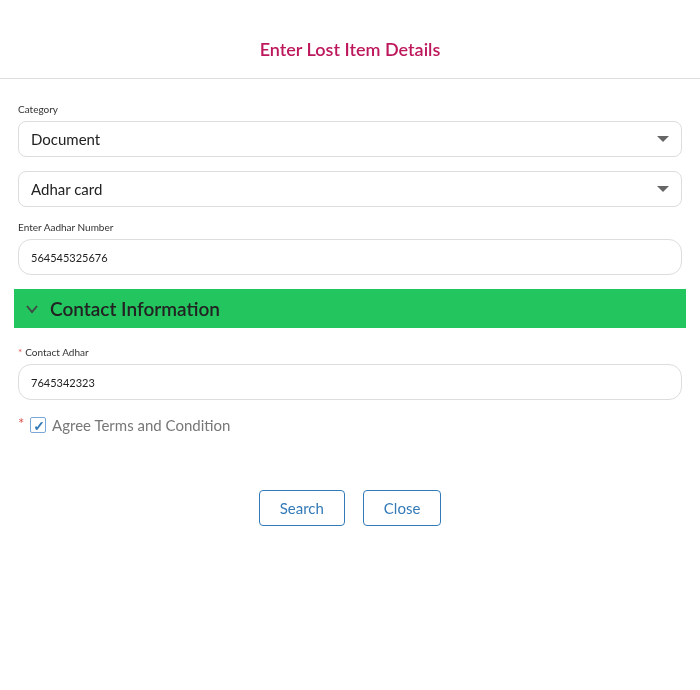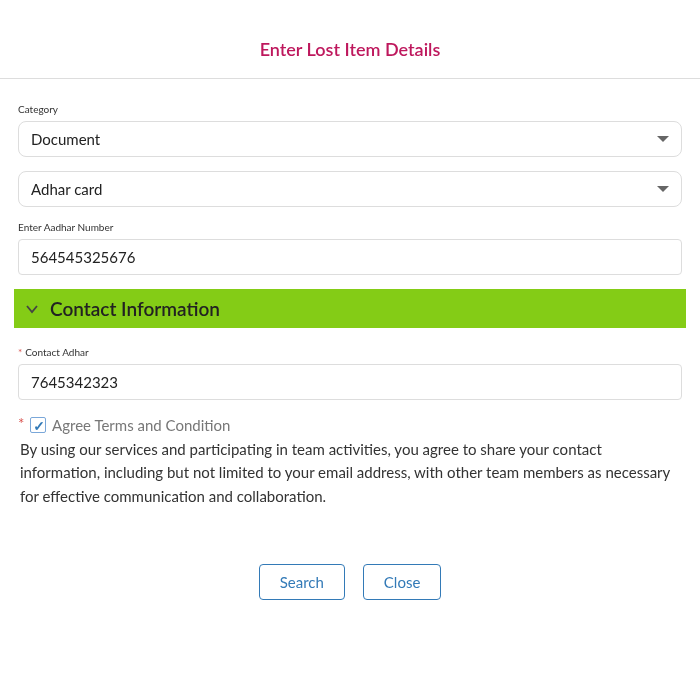--- a/index.html
+++ b/index.html
@@ -43,30 +43,30 @@
   .select-text { flex: 1; color: #222; }
   .select-icon {
     width: 0; height: 0;
     border-left: 6px solid transparent;
     border-right: 6px solid transparent;
     border-top: 6px solid #666;
   }
   .input {
     width: 100%;
     border: 1px solid #ddd;
-    border-radius: 4px;
+    border-radius: 13px;
     height: 36px;
     padding: 0 12px;
-    font-size: 15px;
+    font-size: 11px;
     color: #222;
     outline: none;
     font-family: inherit;
   }
   .section-header {
-    background: #84cc16;
+    background: #22c55e;
     display: flex;
     align-items: center;
     padding: 8px 10px;
     margin: 8px -4px 18px -4px;
     cursor: pointer;
   }
   .section-title {
     font-size: 19px;
     font-weight: 600;
     color: #222;
@@ -164,21 +164,20 @@
 
     <div class="field">
       <span class="label req">Contact Adhar</span>
       <input class="input" type="text" value="7645342323" style="">
     </div>
 
     <div class="terms-row">
       <span class="asterisk">*</span>
       <span class="checkbox"><span class="check">✓</span></span>
       <span class="terms-label">Agree Terms and Condition</span>
-      <div class="terms-text">By using our services and participating in team activities, you agree to share your contact information, including but not limited to your email address, with other team members as necessary for effective communication and collaboration.</div>
     </div>
 
   </div>
 
   <div class="button-row">
     <button class="btn">Search</button>
     <button class="btn">Close</button>
   </div>
 
 </div>

